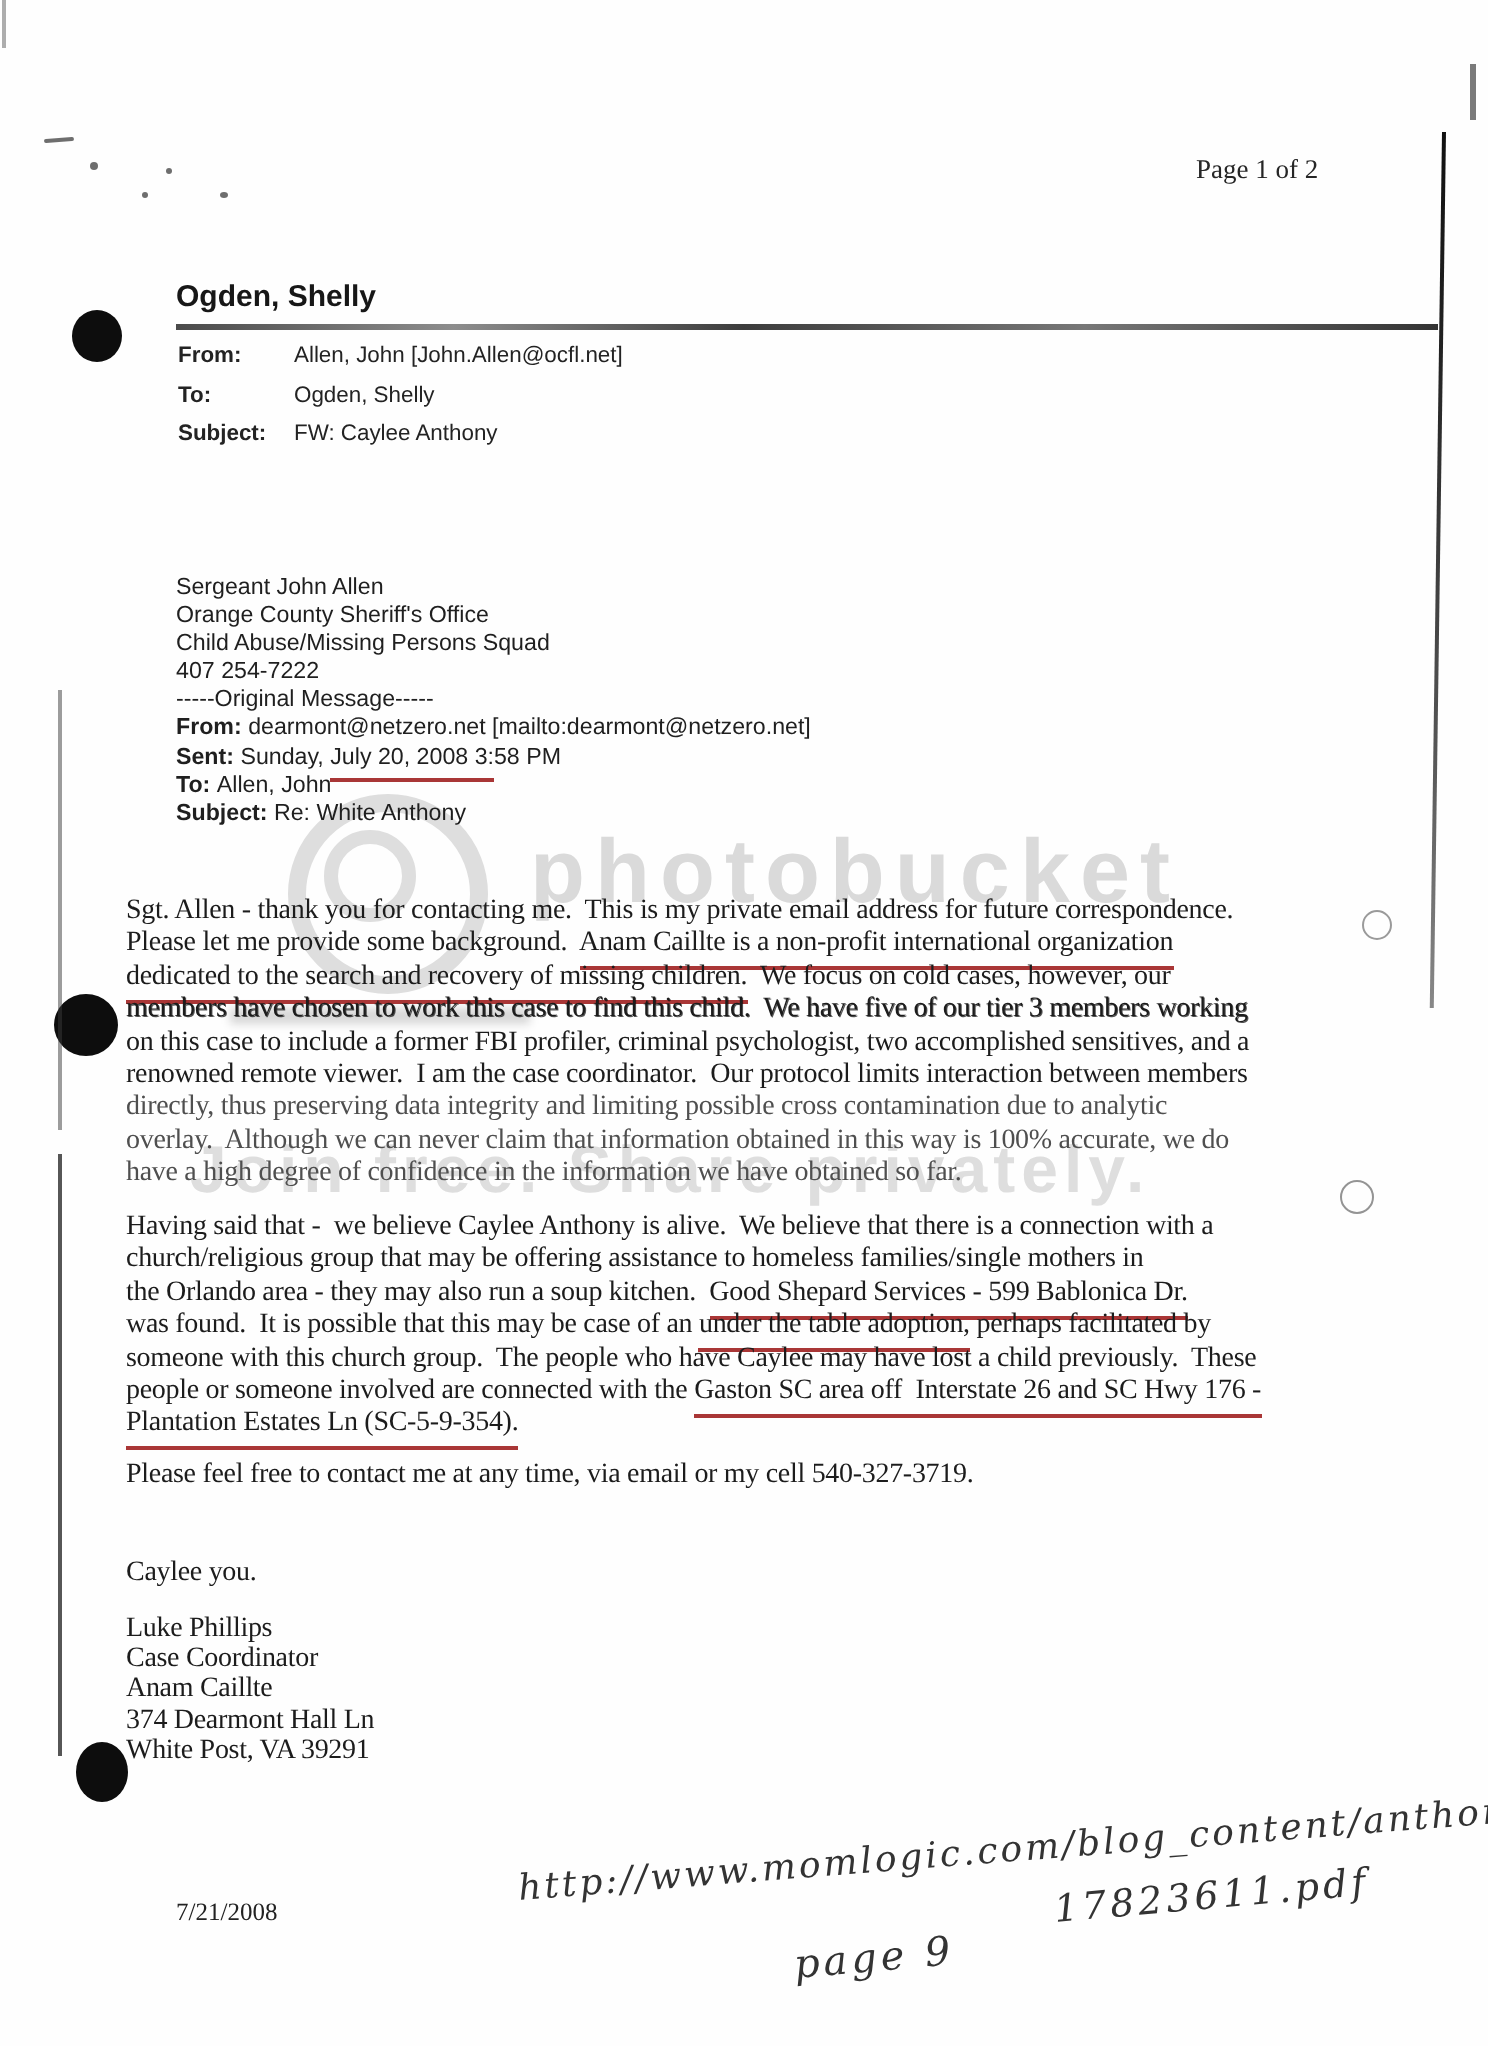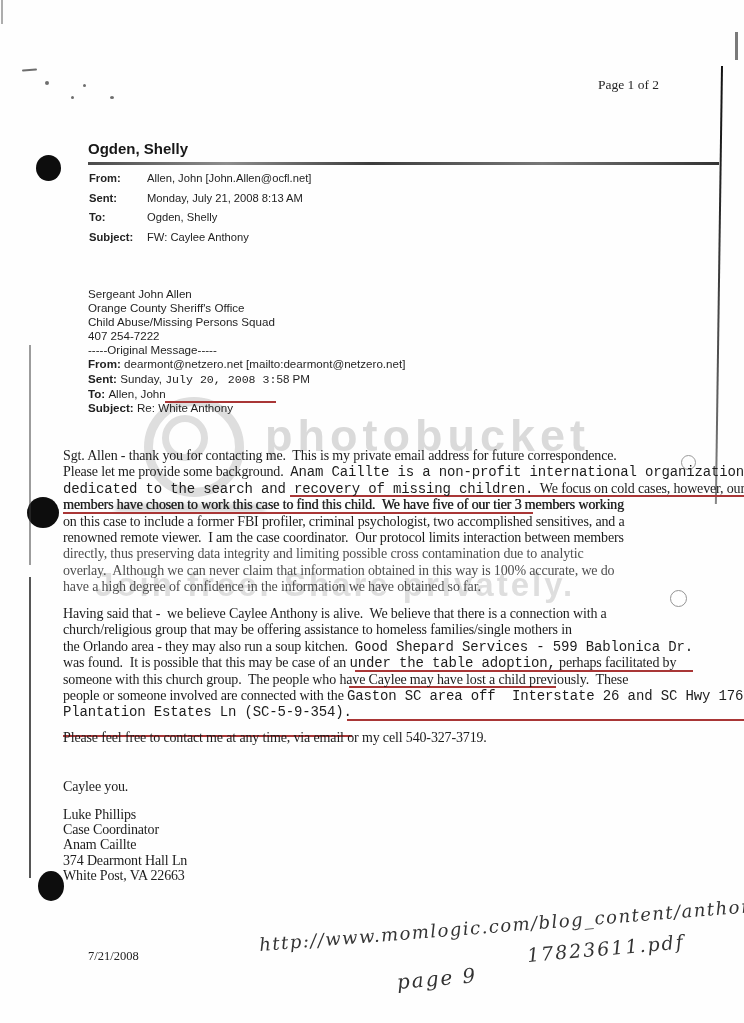--- a/index.html
+++ b/index.html
@@ -4,21 +4,21 @@
 <style>
   html,body{margin:0;padding:0;background:#e9e9e9;}
   #page{position:relative;width:744px;height:1023px;background:#fefefe;overflow:hidden;
         font-family:"Liberation Serif",serif;color:#1c1c1c;}
   .abs{position:absolute;}
   .sans{font-family:"Liberation Sans",sans-serif;}
   .tl{white-space:pre;}
   .bd{font-weight:bold;}
   .fd{color:#4f4f4f;}
   .dk{text-shadow:0.5px 0.4px 0 rgba(10,10,10,.7);}
-  .rl{border-bottom:2.6px solid var(--red,#a93636);padding-bottom:15px;font-family:Liberation Mono, monospace;}
+  .rl{border-bottom:2.6px solid var(--red,#a93636);padding-bottom:4px;}
 
   
   #page-label{left:598px;top:77px;font-size:13.5px;color:#262626;}
 
   
   #ol-title{left:88px;top:140px;font-size:15px;font-weight:bold;color:#171717;}
   #ol-rule{left:88px;top:162px;width:631px;height:2.6px;
            background:linear-gradient(90deg,#4a4a4a,#8d8d8d 22%,#3c3c3c 45%,#777 72%,#333 100%);}
   #ol-fields{left:89px;top:172px;font-size:11.2px;color:#232323;}
   #ol-fields .frow{height:19.6px;white-space:pre;}
@@ -102,21 +102,20 @@
   <div class="abs speck" id="sp3"></div>
   <div class="abs speck" id="sp4"></div>
   <div class="abs" id="smudge"></div>
 
   <div class="abs z2" id="page-label">Page 1 of 2</div>
 
   <div class="abs sans z2" id="ol-title">Ogden, Shelly</div>
   <div class="abs z2" id="ol-rule"></div>
   <div class="abs sans z2" id="ol-fields">
       <div class="frow"><span class="flbl">From:</span><span class="fval">Allen, John [John.Allen@ocfl.net]</span></div>
-      <div class="frow"><span class="flbl">Sent:</span><span class="fval">Monday, July 21, 2008 8:13 AM</span></div>
       <div class="frow"><span class="flbl">To:</span><span class="fval">Ogden, Shelly</span></div>
       <div class="frow"><span class="flbl">Subject:</span><span class="fval">FW: Caylee Anthony</span></div>
     </div>
 
   <div class="abs sans z2" id="orig-block">
       <div class="tl"><span>Sergeant John Allen</span></div>
       <div class="tl"><span>Orange County Sheriff's Office</span></div>
       <div class="tl"><span>Child Abuse/Missing Persons Squad</span></div>
       <div class="tl"><span>407 254-7222</span></div>
       <div class="tl"><span>-----Original Message-----</span></div>
@@ -150,21 +149,21 @@
       <div class="tl"><span>Please feel free to contact me at any time, via email or my cell 540-327-3719.</span></div>
     </div>
   <div class="abs body-par z2" id="closing2">
       <div class="tl"><span>Caylee you.</span></div>
     </div>
   <div class="abs body-par z2" id="signature">
       <div class="tl"><span>Luke Phillips</span></div>
       <div class="tl"><span>Case Coordinator</span></div>
       <div class="tl"><span>Anam Caillte</span></div>
       <div class="tl"><span>374 Dearmont Hall Ln</span></div>
-      <div class="tl"><span>White Post, VA 22663</span></div>
+      <div class="tl"><span>White Post, VA 39291</span></div>
     </div>
 
   <div class="abs z2" id="footer-date">7/21/2008</div>
 
   <div class="abs hand" id="hw-url">http://www.momlogic.com/blog_content/anthony_pdf/</div>
   <div class="abs hand" id="hw-file">17823611.pdf</div>
   <div class="abs hand" id="hw-page">page 9</div>
 
 </div>
 

